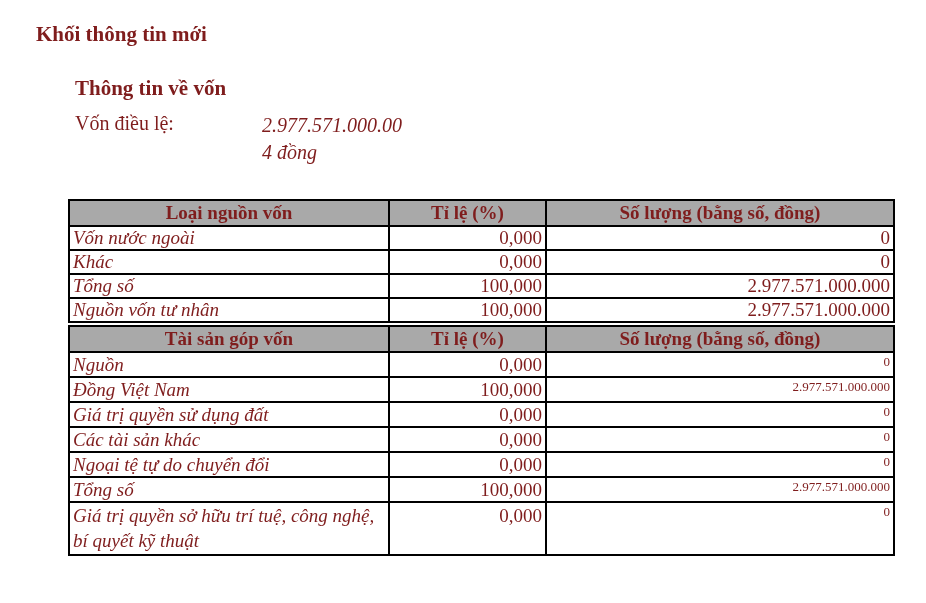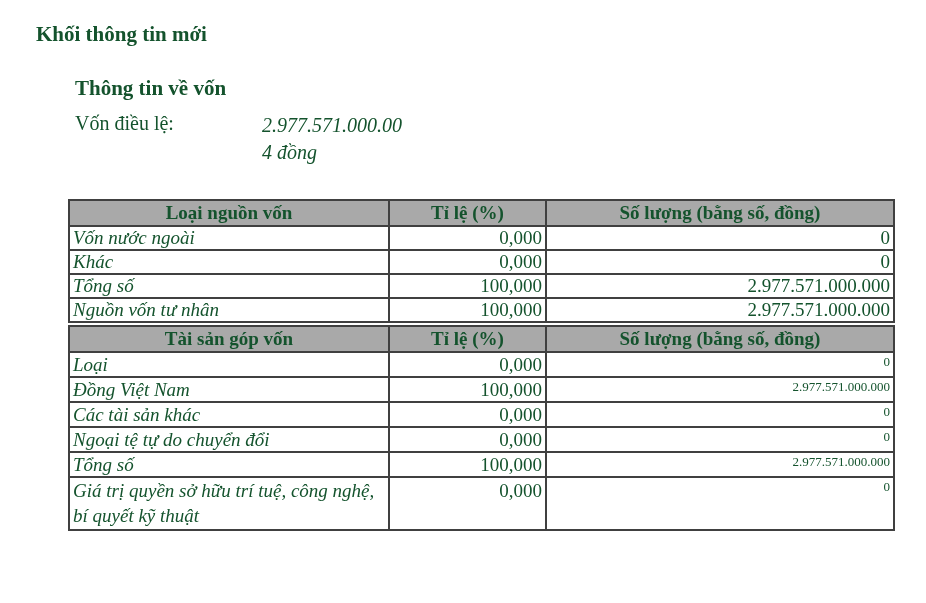--- a/index.html
+++ b/index.html
@@ -2,21 +2,21 @@
 <html><head>
 <meta charset="utf-8">
 <style>
   html, body { margin: 0; padding: 0; background: #ffffff; }
   .page {
     position: relative;
     width: 926px;
     height: 603px;
     background: #ffffff;
     font-family: "Liberation Serif", "DejaVu Serif", serif;
-    color: #14532d;
+    color: #7f1d1d;
     overflow: hidden;
   }
   .doc-title {
     position: absolute;
     left: 36px;
     top: 22px;
     font-size: 21px;
     font-weight: bold;
   }
   .section-title {
@@ -46,21 +46,21 @@
     top: 199px;
   }
   table.data-table {
     border-collapse: collapse;
     table-layout: fixed;
     width: 825px;
   }
   table.data-table + table.data-table { margin-top: 2px; }
   table.data-table th,
   table.data-table td {
-    border: 2px solid #404040;
+    border: 2px solid #000000;
     overflow: hidden;
   }
   table.data-table th {
     background: #a9a9a9;
     font-size: 19px;
     font-weight: bold;
     text-align: center;
     height: 24px;
     padding: 0 4px;
     white-space: nowrap;
@@ -148,28 +148,33 @@
         </colgroup>
         <thead>
           <tr>
             <th>Tài sản góp vốn</th>
             <th>Tỉ lệ (%)</th>
             <th>Số lượng (bằng số, đồng)</th>
           </tr>
         </thead>
         <tbody>
           <tr>
-            <td class="cell-label">Loại</td>
+            <td class="cell-label">Nguồn</td>
             <td class="cell-num cell-ratio">0,000</td>
             <td class="cell-num cell-amount">0</td>
           </tr>
           <tr>
             <td class="cell-label">Đồng Việt Nam</td>
             <td class="cell-num cell-ratio">100,000</td>
             <td class="cell-num cell-amount">2.977.571.000.000</td>
+          </tr>
+          <tr>
+            <td class="cell-label">Giá trị quyền sử dụng đất</td>
+            <td class="cell-num cell-ratio">0,000</td>
+            <td class="cell-num cell-amount">0</td>
           </tr>
           <tr>
             <td class="cell-label">Các tài sản khác</td>
             <td class="cell-num cell-ratio">0,000</td>
             <td class="cell-num cell-amount">0</td>
           </tr>
           <tr>
             <td class="cell-label">Ngoại tệ tự do chuyển đổi</td>
             <td class="cell-num cell-ratio">0,000</td>
             <td class="cell-num cell-amount">0</td>

